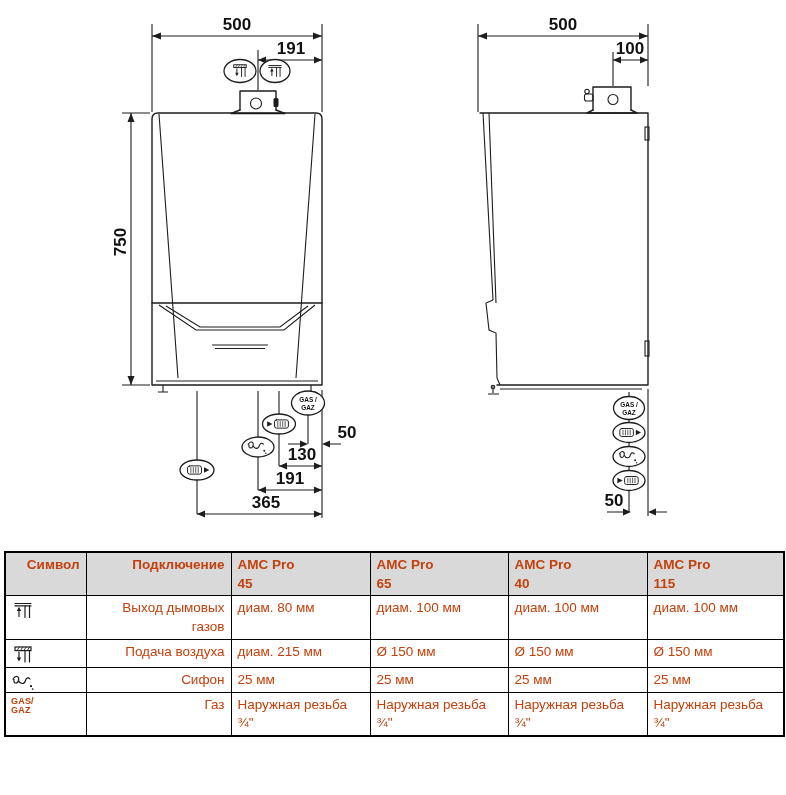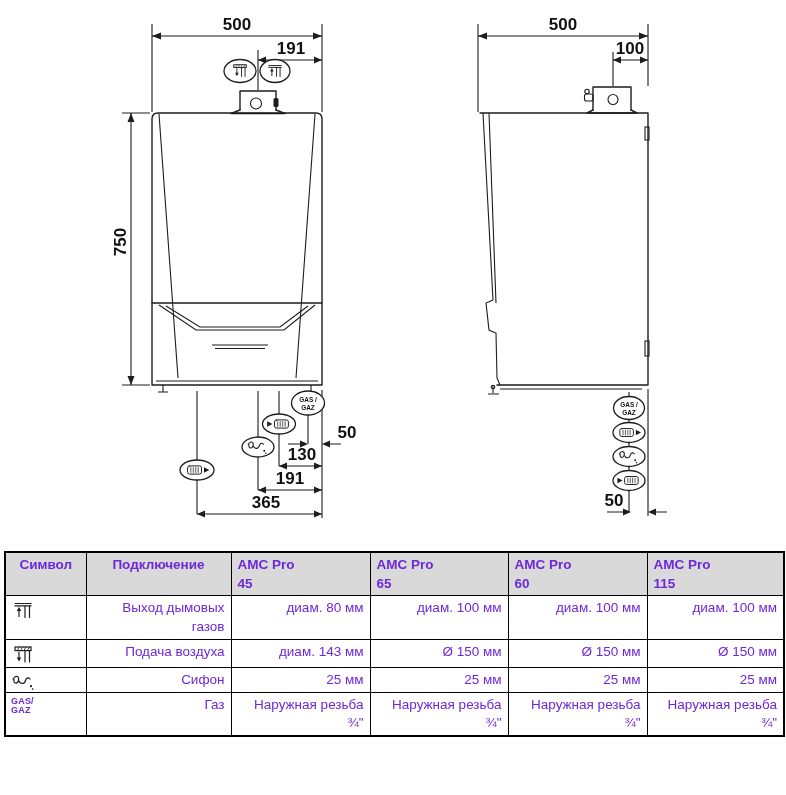--- a/index.html
+++ b/index.html
@@ -1,37 +1,37 @@
 <!DOCTYPE html>
 <html><head>
 <meta charset="utf-8">
 <style>
   html,body{margin:0;padding:0;background:#fff;}
   .page{position:relative;width:786px;height:795px;background:#fff;
-        font-family:"Liberation Sans",sans-serif;color:#6d28d9;overflow:hidden;}
+        font-family:"Liberation Sans",sans-serif;color:#c2410c;overflow:hidden;}
   svg.diagram{position:absolute;left:0;top:0;}
   svg.diagram .ln{stroke:#1d1d1d;stroke-width:1.4;fill:none;stroke-linejoin:round;stroke-linecap:round;}
   svg.diagram .thin{stroke:#1d1d1d;stroke-width:1.1;fill:none;}
   svg.diagram .dimln{stroke:#1d1d1d;stroke-width:1.1;fill:none;}
   svg.diagram .arr{fill:#1d1d1d;stroke:none;}
   svg.diagram .oval{fill:#fff;stroke:#1d1d1d;stroke-width:1.3;}
   svg.diagram text.dim{font-family:"Liberation Sans",sans-serif;font-weight:bold;font-size:17px;fill:#111;}
   svg.diagram text.gastxt{font-family:"Liberation Sans",sans-serif;font-weight:bold;font-size:6.4px;fill:#111;}
   .icshape{stroke:#1d1d1d;stroke-width:1.2;fill:none;stroke-linecap:round;}
   .icfill{fill:#1d1d1d;stroke:none;}
 
   table.spec{position:absolute;left:4px;top:551px;width:779px;border-collapse:collapse;table-layout:fixed;}
   table.spec th, table.spec td{border:1.5px solid #000;vertical-align:top;padding:3px 6px 2px 6px;
       font-size:13.5px;line-height:1.38;}
   table.spec{border:2px solid #000;}
-  table.spec thead th{background:#d9d9d9;font-weight:bold;text-align:center;}
+  table.spec thead th{background:#d9d9d9;font-weight:bold;text-align:right;}
   table.spec thead th.model{text-align:left;}
   table.spec td.sym{padding-left:5px;padding-top:4px;}
   table.spec td.conn{text-align:right;}
-  table.spec td.val{text-align:right;}
+  table.spec td.val{text-align:left;}
   .gas-sym{font-weight:bold;font-size:9px;line-height:1.1;letter-spacing:0.2px;}
   .gas-sym span{display:block;}
   .tbl-icon{display:block;margin-top:1px;}
 </style>
 </head>
 <body>
 
 <div class="page">
 
   <svg class="diagram" width="786" height="548" viewBox="0 0 786 548">
@@ -245,21 +245,21 @@
         <th class="model">
           <div>AMC Pro</div>
           <div>45</div>
         </th>
         <th class="model">
           <div>AMC Pro</div>
           <div>65</div>
         </th>
         <th class="model">
           <div>AMC Pro</div>
-          <div>60</div>
+          <div>40</div>
         </th>
         <th class="model">
           <div>AMC Pro</div>
           <div>115</div>
         </th>
       </tr>
     </thead>
     <tbody>
       <tr style="height:39px">
         <td class="sym">
@@ -273,21 +273,21 @@
         <td class="val">диам. 100 мм</td>
         <td class="val">диам. 100 мм</td>
       </tr>
       <tr style="height:25px">
         <td class="sym">
           <svg class="tbl-icon" width="26" height="20" viewBox="-12 -10 26 20">
               <use href="#airSym"></use>
             </svg>
         </td>
         <td class="conn">Подача воздуха</td>
-        <td class="val">диам. 143 мм</td>
+        <td class="val">диам. 215 мм</td>
         <td class="val">Ø 150 мм</td>
         <td class="val">Ø 150 мм</td>
         <td class="val">Ø 150 мм</td>
       </tr>
       <tr style="height:23px">
         <td class="sym">
           <svg class="tbl-icon" width="28" height="17" viewBox="-13 -9 28 17">
               <use href="#siphSym"></use>
             </svg>
         </td>

